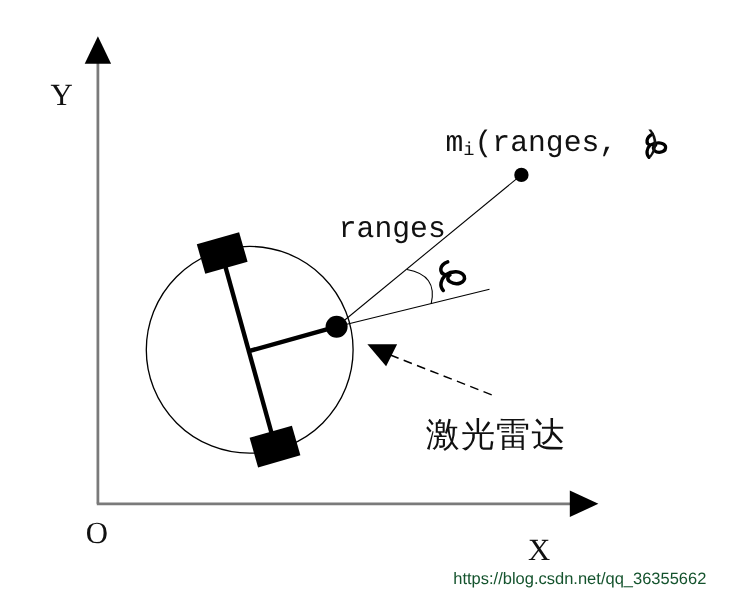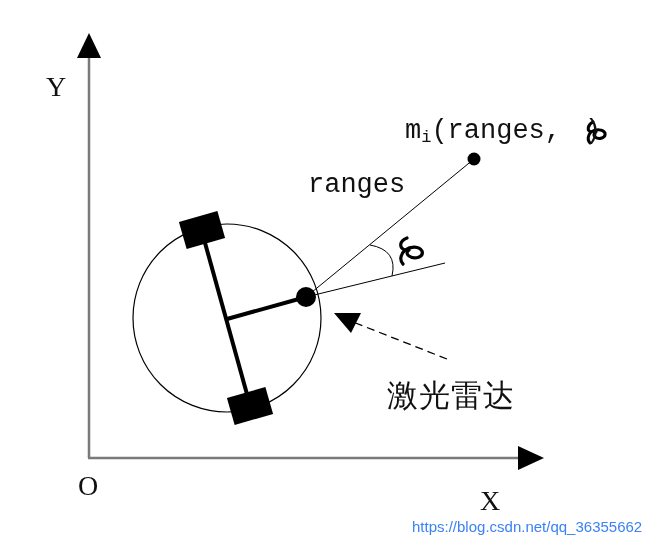--- a/index.html
+++ b/index.html
@@ -5,21 +5,21 @@
   html, body { margin: 0; padding: 0; background: #ffffff; }
   #canvas { position: relative; width: 663px; height: 547px; overflow: hidden; background: #ffffff; }
   svg { position: absolute; left: 0; top: 0; }
   .lbl { position: absolute; color: #111; font-family: "Liberation Serif", "DejaVu Serif", serif; white-space: nowrap; line-height: 1; }
   .mono { font-family: "Liberation Mono", "DejaVu Sans Mono", monospace; }
   .axis-lbl { font-size: 28px; }
   .ranges { font-size: 27px; }
   .mi { font-size: 27px; font-family: Liberation Mono, monospace; }
   .mi sub { font-size: 17px; vertical-align: -4px; }
   .cn { font-size: 31px; font-family: "DejaVu Sans", sans-serif; font-weight: 300; letter-spacing: 1px; }
-  .wm { font-family: "Liberation Sans", "DejaVu Sans", sans-serif; font-size: 15px; color: #3b82f6; }
+  .wm { font-family: "Liberation Sans", "DejaVu Sans", sans-serif; font-size: 15px; color: #14532d; }
 </style>
 </head>
 <body>
 
 <div id="canvas">
   <svg width="663" height="547" viewBox="0 0 663 547">
 
     <line x1="89" y1="458" x2="89" y2="56" stroke="#7a7a7a" stroke-width="2.5"></line>
     <polygon points="89,33 77,58 101,58" fill="#000"></polygon>
     <line x1="88" y1="458" x2="520" y2="458" stroke="#7a7a7a" stroke-width="2.5"></line>
@@ -52,20 +52,20 @@
     </g>
     <g transform="translate(586,121)" fill="none" stroke="#000" stroke-width="3" stroke-linecap="round" stroke-linejoin="round">
       <path d="M7,1 C1,4 1,10 5,11 C2,14 1,19 4,22 M5,11 C10,8 17,8 19,12 C20,17 13,19 9,16 C7,14 8,12 10,11"></path>
     </g>
   </svg>
 
   <div class="lbl axis-lbl" style="left:46px; top:73px;">Y</div>
   <div class="lbl axis-lbl" style="left:480px; top:487px;">X</div>
   <div class="lbl axis-lbl" style="left:78px; top:472px;">O</div>
 
-  <div class="lbl mono ranges" style="left:308px; top:172px;">ranges</div>
+  <div class="lbl mono ranges" style="left:308px; top:196px;">ranges</div>
 
   <div class="lbl mono mi" style="left:405px; top:118px;"><span>m</span><sub>i</sub><span>(ranges,</span><span style="display:inline-block; width:24px;"></span><span>)</span></div>
 
   <div class="lbl cn" style="left:387px; top:380px;">激光雷达</div>
 
   <div class="lbl wm" style="left:412px; top:519px;">https://blog.csdn.net/qq_36355662</div>
 </div>
 
 </body></html>

